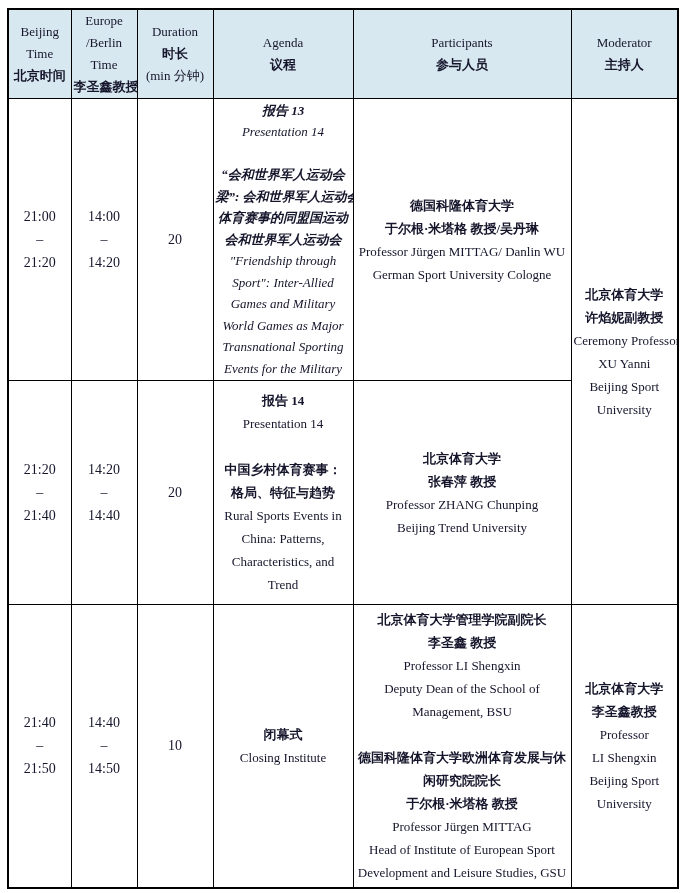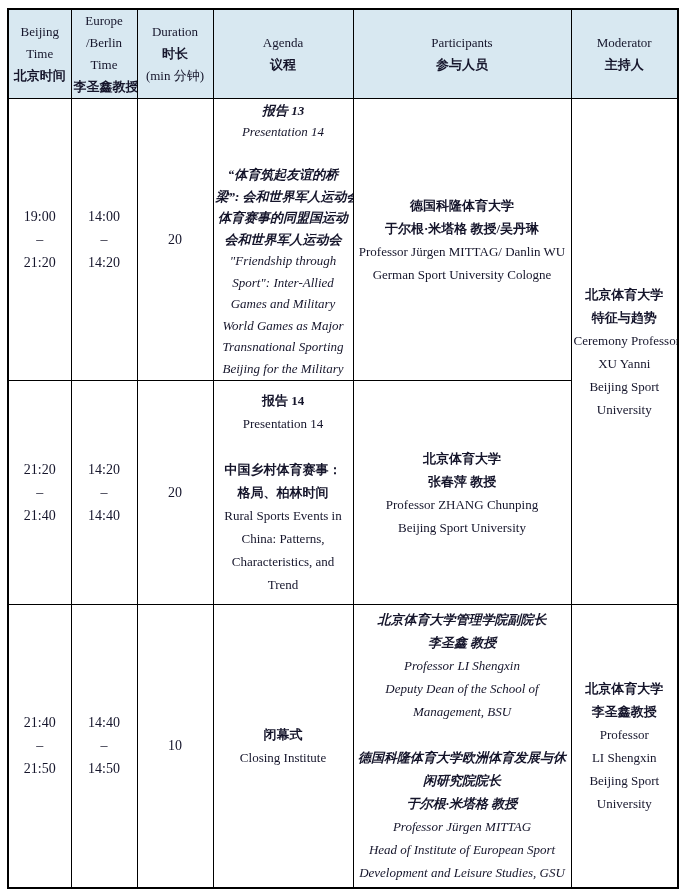--- a/index.html
+++ b/index.html
@@ -37,21 +37,21 @@
     font-size: 13px;
     line-height: 23px;
     white-space: nowrap;
   }
   .line.b { font-weight: bold; }
   thead .line { line-height: 22px; }
   td.cell-beijing-time .line,
   td.cell-berlin-time .line,
   td.cell-duration .line { font-size: 14px; }
   tr.row-0 td.cell-agenda .line { line-height: 21.5px; font-style: italic; }
-  tr.row-2 td.cell-participants .line { line-height: 23px; font-style: italic; }
+  tr.row-2 td.cell-participants .line { line-height: 23px; }
 </style>
 </head>
 <body>
 
 <table class="schedule">
   <colgroup>
     <col style="width:63px">
     <col style="width:66px">
     <col style="width:76px">
     <col style="width:140px">
@@ -86,56 +86,56 @@
         </th>
         <th class="cell-moderator">
           <div class="line">Moderator</div>
           <div class="line b">主持人</div>
         </th>
       </tr>
   </thead>
   <tbody>
       <tr class="row-0">
         <td class="cell-beijing-time">
-          <div class="line">19:00</div>
+          <div class="line">21:00</div>
           <div class="line">–</div>
           <div class="line">21:20</div>
         </td>
         <td class="cell-berlin-time">
           <div class="line">14:00</div>
           <div class="line">–</div>
           <div class="line">14:20</div>
         </td>
         <td class="cell-duration">
           <div class="line">20</div>
         </td>
         <td class="cell-agenda">
           <div class="line b">报告 13</div>
           <div class="line">Presentation 14</div>
           <div class="line">&nbsp;</div>
-          <div class="line b">“体育筑起友谊的桥</div>
+          <div class="line b">“会和世界军人运动会</div>
           <div class="line b">梁”: 会和世界军人运动会</div>
           <div class="line b">体育赛事的同盟国运动</div>
           <div class="line b">会和世界军人运动会</div>
           <div class="line">"Friendship through</div>
           <div class="line">Sport": Inter-Allied</div>
           <div class="line">Games and Military</div>
           <div class="line">World Games as Major</div>
           <div class="line">Transnational Sporting</div>
-          <div class="line">Beijing for the Military</div>
+          <div class="line">Events for the Military</div>
         </td>
         <td class="cell-participants">
           <div class="line b">德国科隆体育大学</div>
           <div class="line b">于尔根·米塔格 教授/吴丹琳</div>
           <div class="line">Professor Jürgen MITTAG/ Danlin WU</div>
           <div class="line">German Sport University Cologne</div>
         </td>
         <td class="cell-moderator" rowspan="2">
           <div class="line b">北京体育大学</div>
-          <div class="line b">特征与趋势</div>
+          <div class="line b">许焰妮副教授</div>
           <div class="line">Ceremony Professor</div>
           <div class="line">XU Yanni</div>
           <div class="line">Beijing Sport</div>
           <div class="line">University</div>
         </td>
       </tr>
       <tr class="row-1">
         <td class="cell-beijing-time">
           <div class="line">21:20</div>
           <div class="line">–</div>
@@ -147,31 +147,31 @@
           <div class="line">14:40</div>
         </td>
         <td class="cell-duration">
           <div class="line">20</div>
         </td>
         <td class="cell-agenda">
           <div class="line b">报告 14</div>
           <div class="line">Presentation 14</div>
           <div class="line">&nbsp;</div>
           <div class="line b">中国乡村体育赛事：</div>
-          <div class="line b">格局、柏林时间</div>
+          <div class="line b">格局、特征与趋势</div>
           <div class="line">Rural Sports Events in</div>
           <div class="line">China: Patterns,</div>
           <div class="line">Characteristics, and</div>
           <div class="line">Trend</div>
         </td>
         <td class="cell-participants">
           <div class="line b">北京体育大学</div>
           <div class="line b">张春萍 教授</div>
           <div class="line">Professor ZHANG Chunping</div>
-          <div class="line">Beijing Sport University</div>
+          <div class="line">Beijing Trend University</div>
         </td>
       </tr>
       <tr class="row-2">
         <td class="cell-beijing-time">
           <div class="line">21:40</div>
           <div class="line">–</div>
           <div class="line">21:50</div>
         </td>
         <td class="cell-berlin-time">
           <div class="line">14:40</div>

